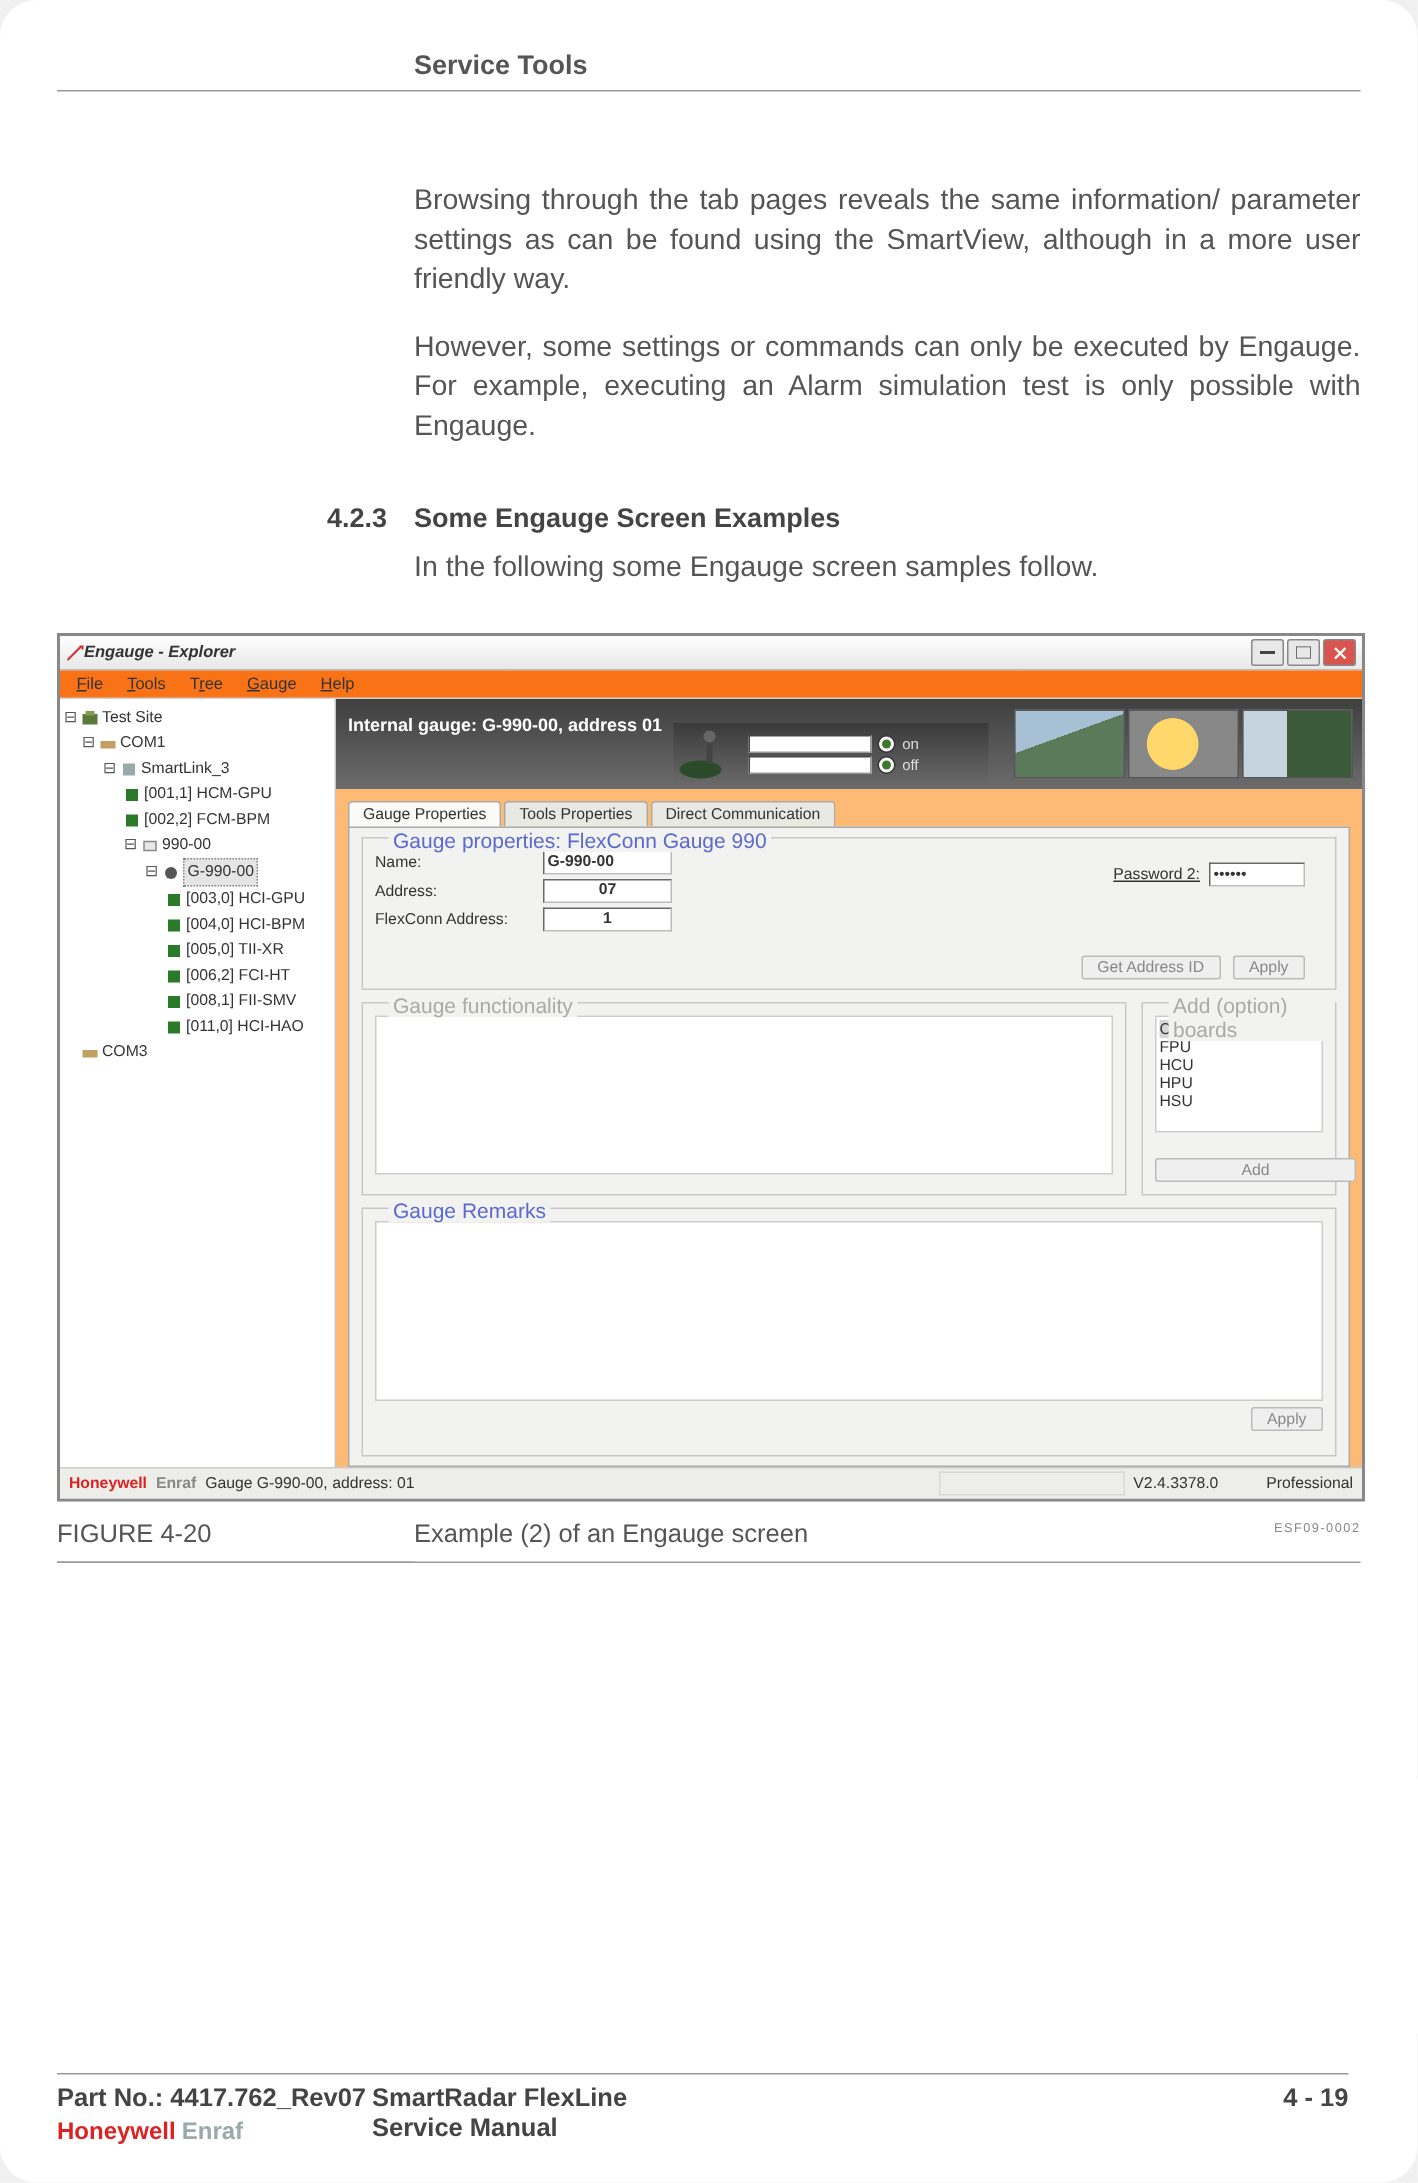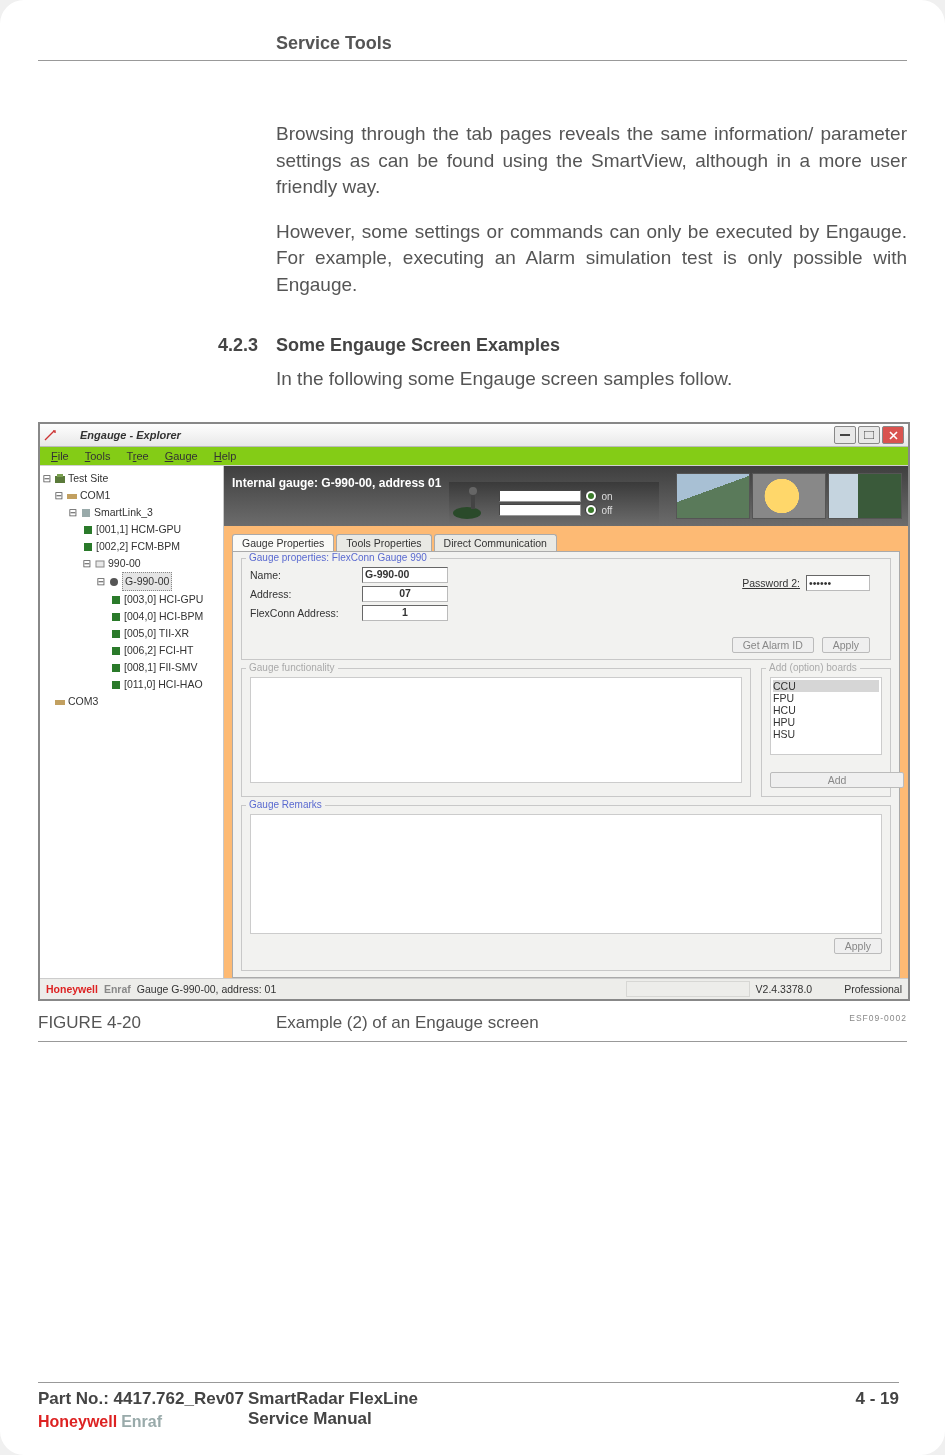--- a/index.html
+++ b/index.html
@@ -42,28 +42,28 @@
   
   .screenshot{
     margin-top:30px;width:868px;height:575px;
     background:var(--grey-light);border:2px solid #888;
     position:relative;font-size:11px;color:#333;
     font-family:Tahoma,Arial,sans-serif;
   }
   .titlebar{
     height:22px;background:linear-gradient(#fefefe,#e8e8e8);
     border-bottom:1px solid #bbb;display:flex;align-items:center;
-    padding:0 4px;font-style:italic;font-weight:bold;gap:24px;
+    padding:0 4px;font-style:italic;font-weight:bold;gap:0;
   }
   .titlebar .win-icon{width:12px;height:12px;}
   .winbtns{margin-left:auto;display:flex;gap:2px;}
   .winbtn{width:20px;height:16px;background:#e8e8e8;border:1px solid #888;display:flex;align-items:center;justify-content:center;border-radius:2px;}
   .winbtn.close{background:#d9534f;color:#fff;}
   .menubar{
-    height:18px;background:#84cc16;border-bottom:1px solid #d0d0d0;
+    height:18px;background:#f97316;border-bottom:1px solid #d0d0d0;
     display:flex;align-items:center;padding:0 4px;gap:2px;
   }
   .menuitem{padding:0 7px;}
   .menuitem u{text-decoration:underline;}
 
   .content-area{display:flex;height:512px;}
   .tree{
     width:184px;border-right:1px solid #c8c8c8;background:#fff;
     padding:4px 2px;box-sizing:border-box;overflow:hidden;font-size:10.5px;
     line-height:17px;
@@ -101,21 +101,21 @@
   .tab{
     border:1px solid #aaa;border-bottom:none;background:#e9e9e4;
     padding:2px 9px;font-size:10.5px;border-top-left-radius:3px;border-top-right-radius:3px;
     margin-right:2px;
   }
   .tab.active{background:#fafaf7;font-weight:normal;border-bottom:1px solid #fafaf7;margin-bottom:-1px;}
   .tab-body{
     flex:1;border:1px solid #aaa;background:#f2f2f0;padding:6px 8px;display:flex;flex-direction:column;gap:8px;
   }
   .fieldset{border:1px solid #c8c8c8;padding:8px;position:relative;}
-  .fieldlegend{position:absolute;top:-7px;left:4px;background:#f2f2f0;padding:0 3px;font-size:10px;color:#8a8aaa;}
+  .fieldlegend{position:absolute;top:-7px;left:17px;background:#f2f2f0;padding:0 3px;font-size:14px;color:#8a8aaa;}
   .fieldlegend.blue{color:#5a6ad0;}
   .fieldlegend.grey{color:#aaa;}
   .form-row{display:flex;align-items:center;gap:12px;margin-bottom:3px;font-size:10.5px;}
   .form-row label{width:100px;}
   .inp{width:80px;height:14px;background:#fff;border:1px inset #bbb;font-size:10.5px;padding:0 2px;font-weight:bold;text-align:center;}
   .inp.left{text-align:left;font-weight:bold;}
   .pwd-area{position:absolute;right:20px;top:16px;font-size:10.5px;display:flex;align-items:center;gap:6px;}
   .pwd-area .pwdbox{width:58px;height:14px;background:#fff;border:1px inset #bbb;display:flex;align-items:center;padding:0 2px;}
   .btns-row{position:absolute;right:20px;bottom:6px;display:flex;gap:8px;}
   .btn{border:1px solid #bbb;background:#efefef;border-radius:2px;padding:1px 10px;font-size:10.5px;color:#888;}
@@ -398,21 +398,21 @@
                 </div>
               <div class="form-row">
                   <label>FlexConn Address:</label>
                   <span class="inp">1</span>
                 </div>
               <div class="pwd-area">
                 <span><u>Password 2:</u></span>
                 <span class="pwdbox">••••••</span>
               </div>
               <div class="btns-row">
-                <span class="btn">Get Alarm ID</span>
+                <span class="btn">Get Address ID</span>
                 <span class="btn">Apply</span>
               </div>
             </div>
 
             <div class="twocol">
               <div class="fieldset" style="flex:1;">
                 <span class="fieldlegend grey">Gauge functionality</span>
                 <div class="panel-list"></div>
               </div>
               <div class="fieldset addboards">

